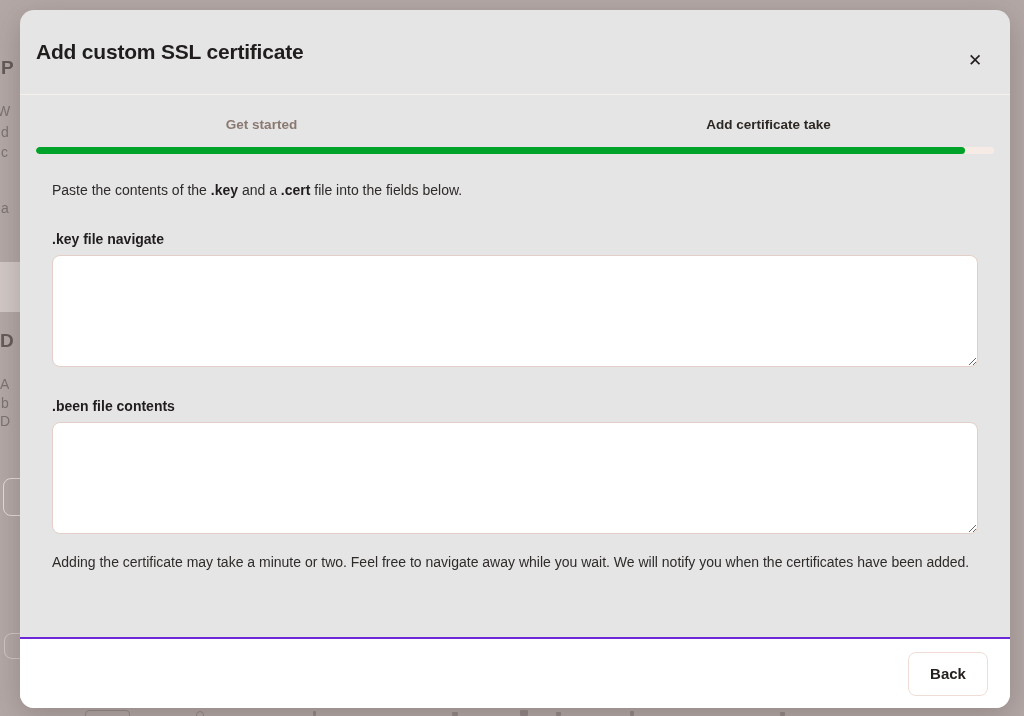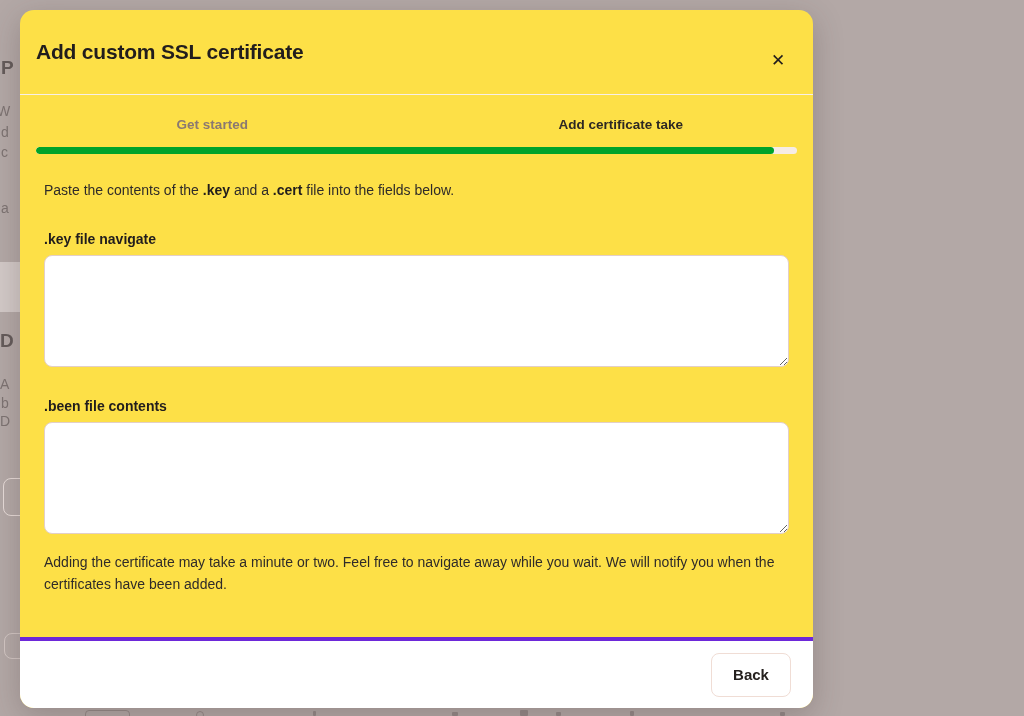--- a/index.html
+++ b/index.html
@@ -19,22 +19,22 @@
   .bg-heading { font-size: 19px; font-weight: 700; color: #645b5a; }
   .bg-lightband { background: rgba(248,242,240,.45); }
   .bg-outline { border: 1.5px solid rgba(240,228,224,.85); border-radius: 8px; background: transparent; }
   .bg-bottomrow-glyph { background: #8a7f7d; opacity: .75; border-radius: 1px; }
   .bg-checkbox { border: 1.5px solid #8d8280; border-radius: 4px; background: transparent; opacity: .8; }
   .bg-circle { border: 1.5px solid #8d8280; border-radius: 50%; opacity: .8; }
 
   
   .modal {
     position: absolute; left: 20px; top: 10px;
-    width: 793px; height: 698px;
-    background: #fde047;
+    width: 990px; height: 698px;
+    background: #e5e5e5;
     border-radius: 14px;
     box-shadow: 0 8px 30px rgba(60,45,42,.25);
   }
   .modal-header {
     position: relative;
     height: 85px;
     display: flex; align-items: center;
     padding: 0 16px;
     border-bottom: 1px solid #f7efe9;
   }
@@ -56,21 +56,21 @@
   .step.active { color: #2d2823; }
   .progress-track {
     margin: 15px 16px 0 16px;
     height: 7px; border-radius: 4px;
     background: #f6ece5;
     overflow: hidden;
   }
   .progress-fill { height: 100%; border-radius: 4px; }
 
   
-  .modal-body { padding: 0 24px; }
+  .modal-body { padding: 0 32px; }
   .intro { margin-top: 28px; font-size: 14px; color: #2f2b29; }
   .intro b { font-weight: 700; color: #211d1d; }
   .field-label { margin-top: 33px; font-size: 14px; font-weight: 700; color: #211d1d; }
   .field-label.second { margin-top: 31px; }
   textarea.cert-input {
     display: block;
     margin-top: 8px;
     width: 100%; height: 112px;
     border: 1px solid #e3cfc7; border-radius: 8px;
     background: #fff;
@@ -78,21 +78,21 @@
     font-family: "Liberation Mono", monospace;
     font-size: 13px; padding: 8px 10px; color: #2b2622;
     outline: none;
   }
   .note { margin-top: 18px; font-size: 14px; line-height: 1.55; color: #2f2b29; max-width: 952px; }
 
   
   .modal-footer {
     position: absolute; left: 0; right: 0; bottom: 0;
     height: 71px;
-    border-top: 4px solid #6d28d9;
+    border-top: 2px solid #6d28d9;
     display: flex; justify-content: flex-end; align-items: center;
     gap: 19px; padding: 0 22px;
     border-radius: 0 0 14px 14px;
     background: #fff;
   }
   .btn {
     height: 44px; border-radius: 8px;
     font-family: "Liberation Sans", sans-serif;
     font-size: 15px; font-weight: 600;
     cursor: pointer;

